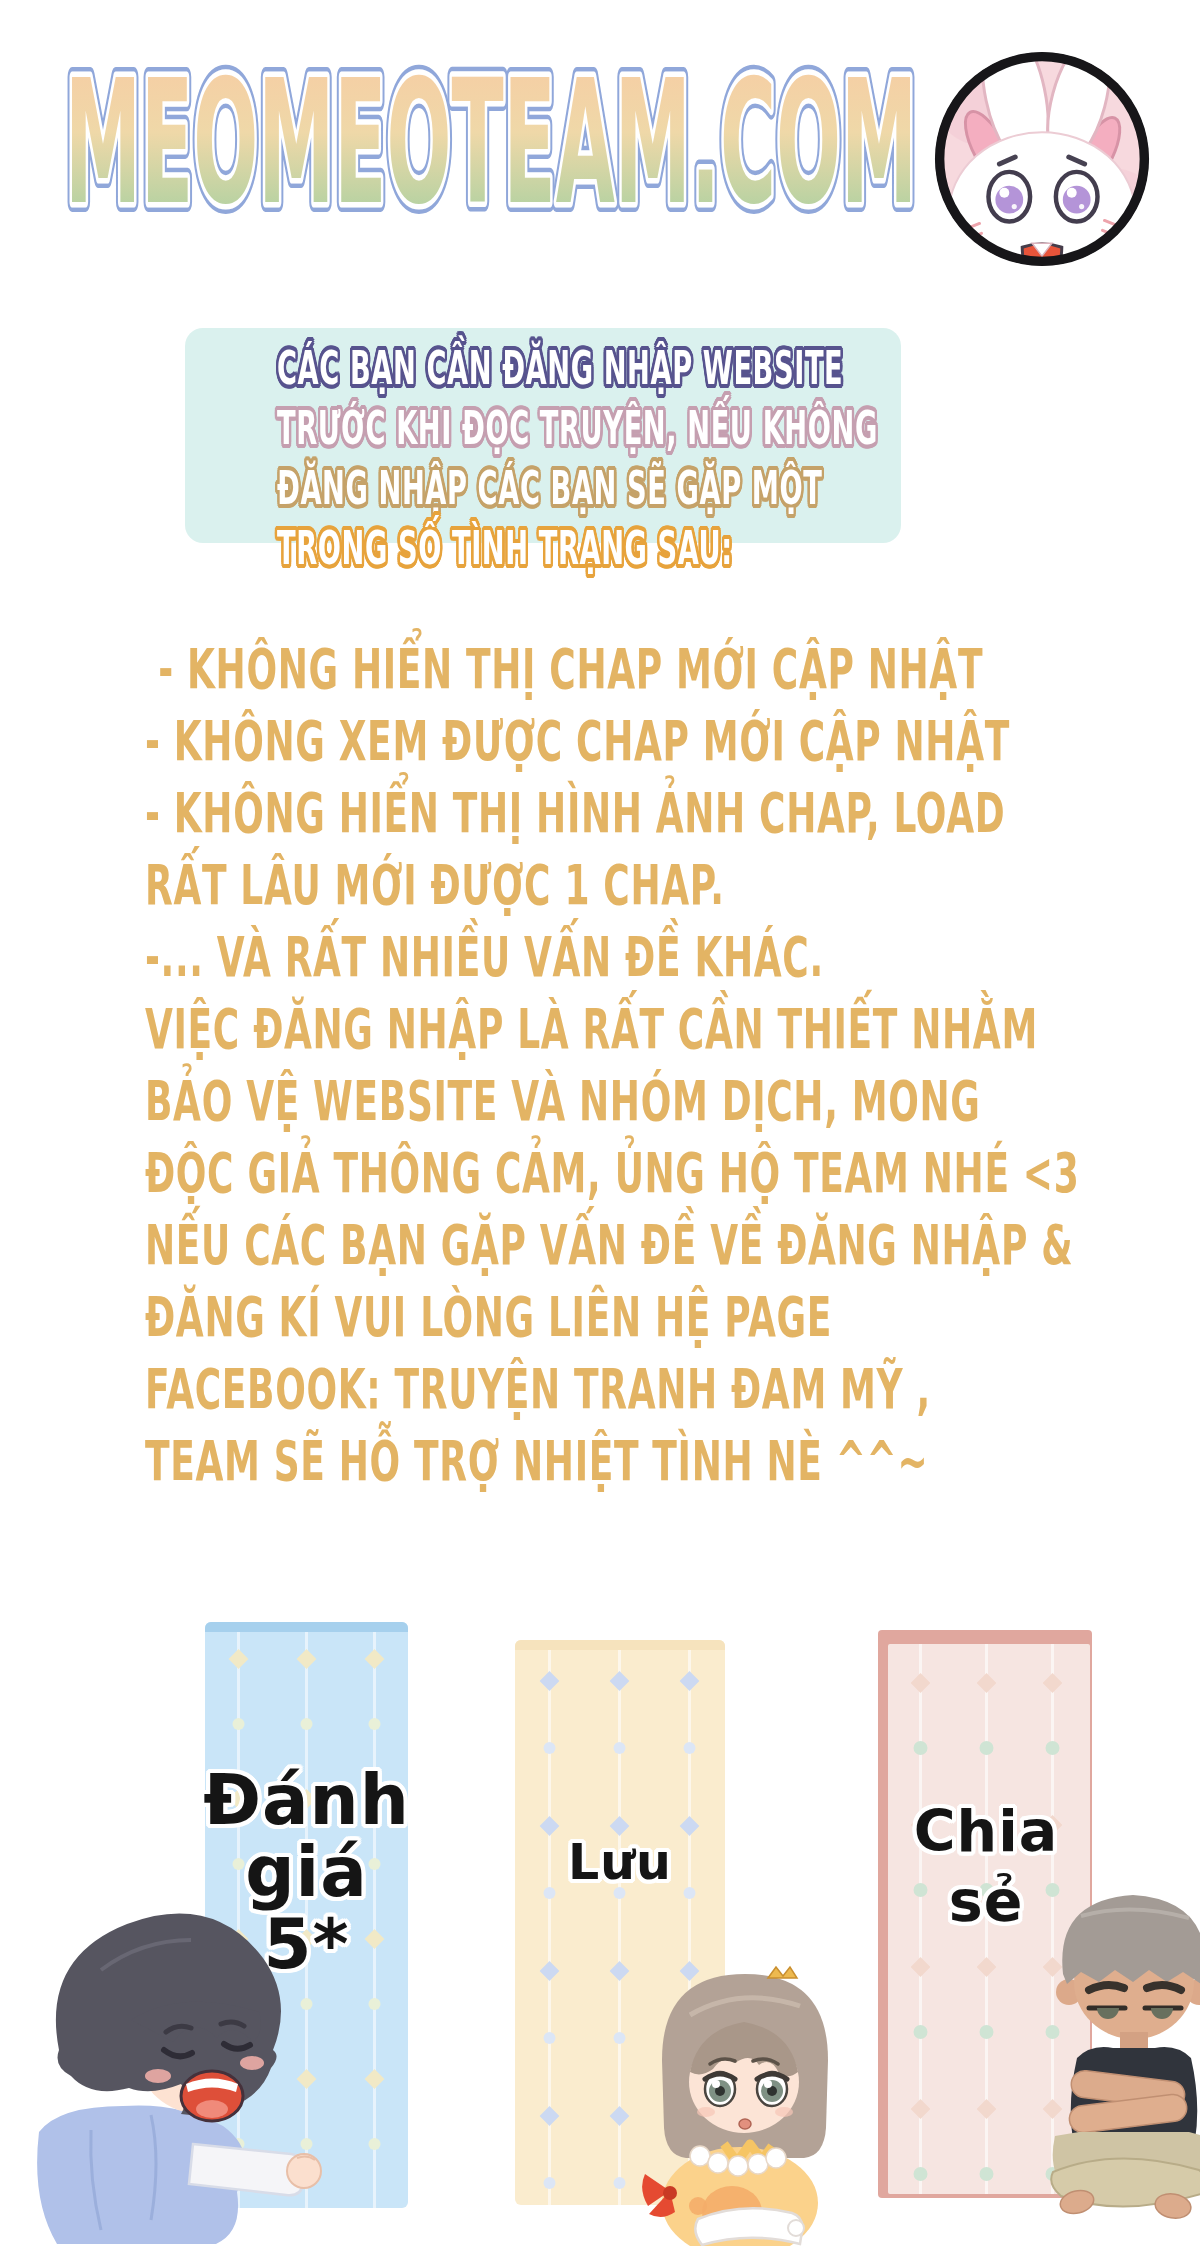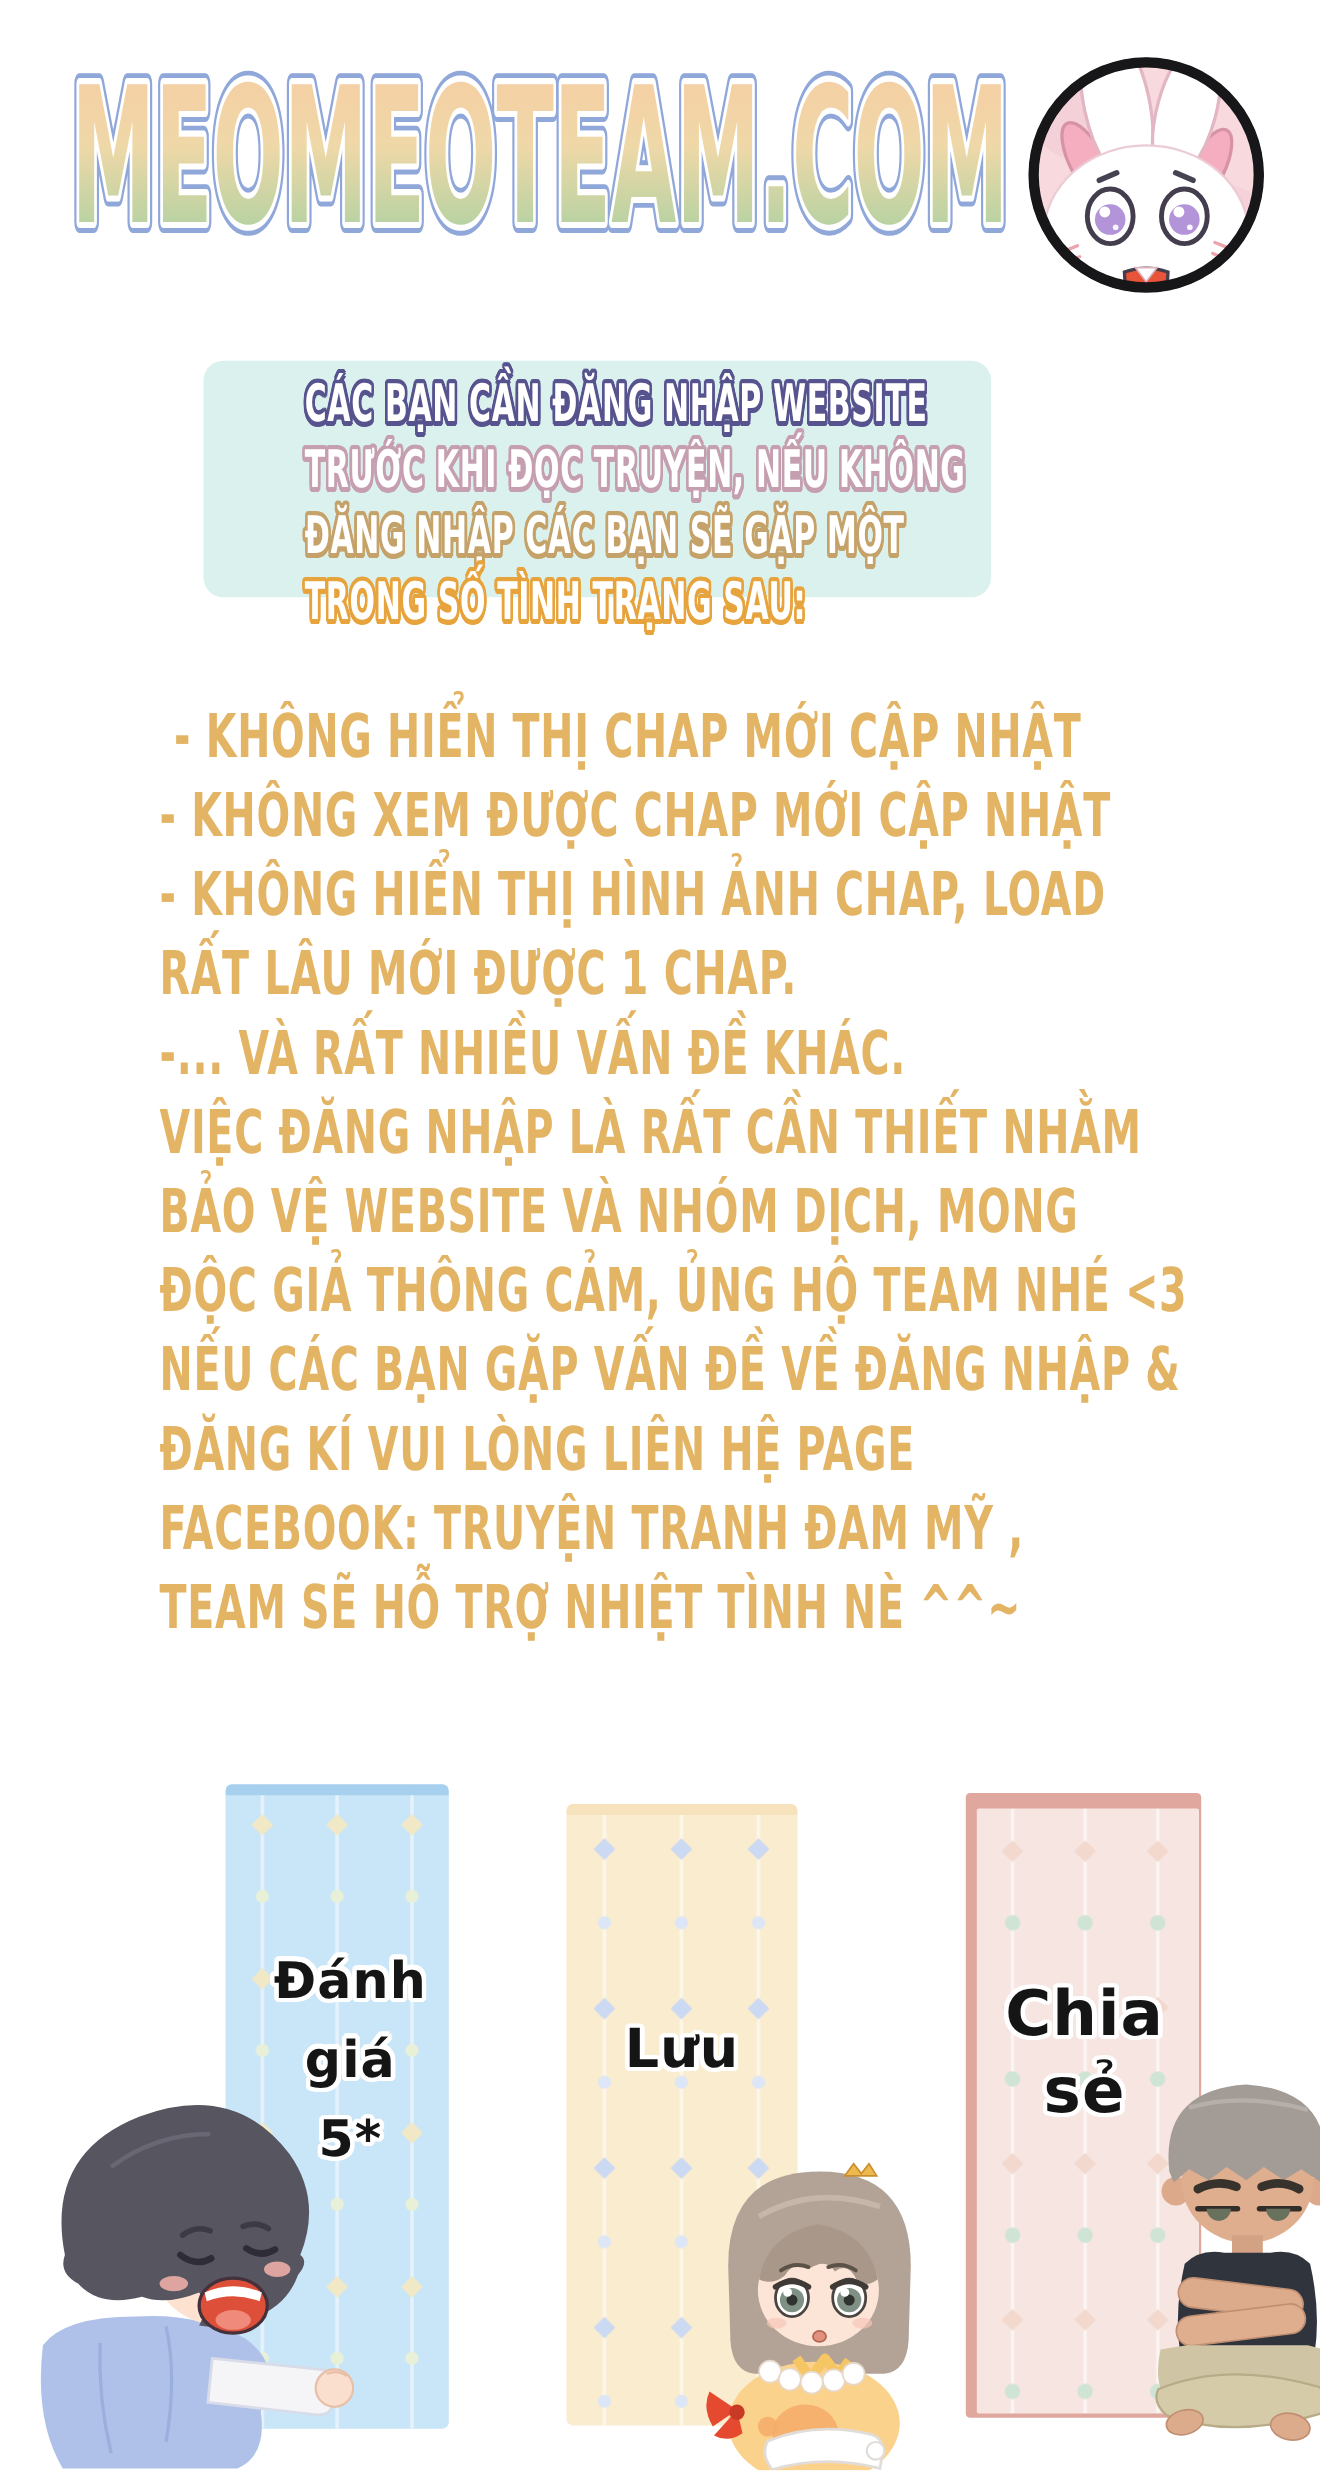--- a/index.html
+++ b/index.html
@@ -39,21 +39,21 @@
   #card-save{left:480px;top:1640px;width:210px;height:565px;}
   #card-share-frame{position:absolute;left:843px;top:1630px;width:214px;height:568px;
                     background:var(--frame,#e0a79e);border-radius:4px;}
   #card-share{position:absolute;left:10px;top:14px;right:2px;bottom:4px;border-radius:2px;
               overflow:hidden;background:var(--bg,#f6e5e1);}
   .card-band{position:absolute;top:0;left:0;right:0;height:10px;background:var(--band,transparent);}
   .card-pattern{position:absolute;left:0;top:0;width:100%;height:100%;display:block;}
 
   .card-label{position:absolute;text-align:center;font-weight:bold;color:#151515;
               --oc:#ffffff;letter-spacing:1px;z-index:5;}
-  #label-rate{left:180px;top:1764px;width:207px;font-size:46px;line-height:72px;}
+  #label-rate{left:168px;top:1764px;width:207px;font-size:69px;line-height:72px;}
   #label-save{left:478px;top:1822px;width:214px;font-size:49px;line-height:82px;}
   #label-share{left:851px;top:1796px;width:200px;font-size:57px;line-height:70px;}
 
   
   .chibi{position:absolute;z-index:8;}
   #chibi-rate{left:-4px;top:1900px;width:296px;height:346px;}
   #chibi-save{left:605px;top:1960px;width:210px;height:286px;}
   #chibi-share{left:986px;top:1870px;width:214px;height:376px;}
 </style>
 </head>

